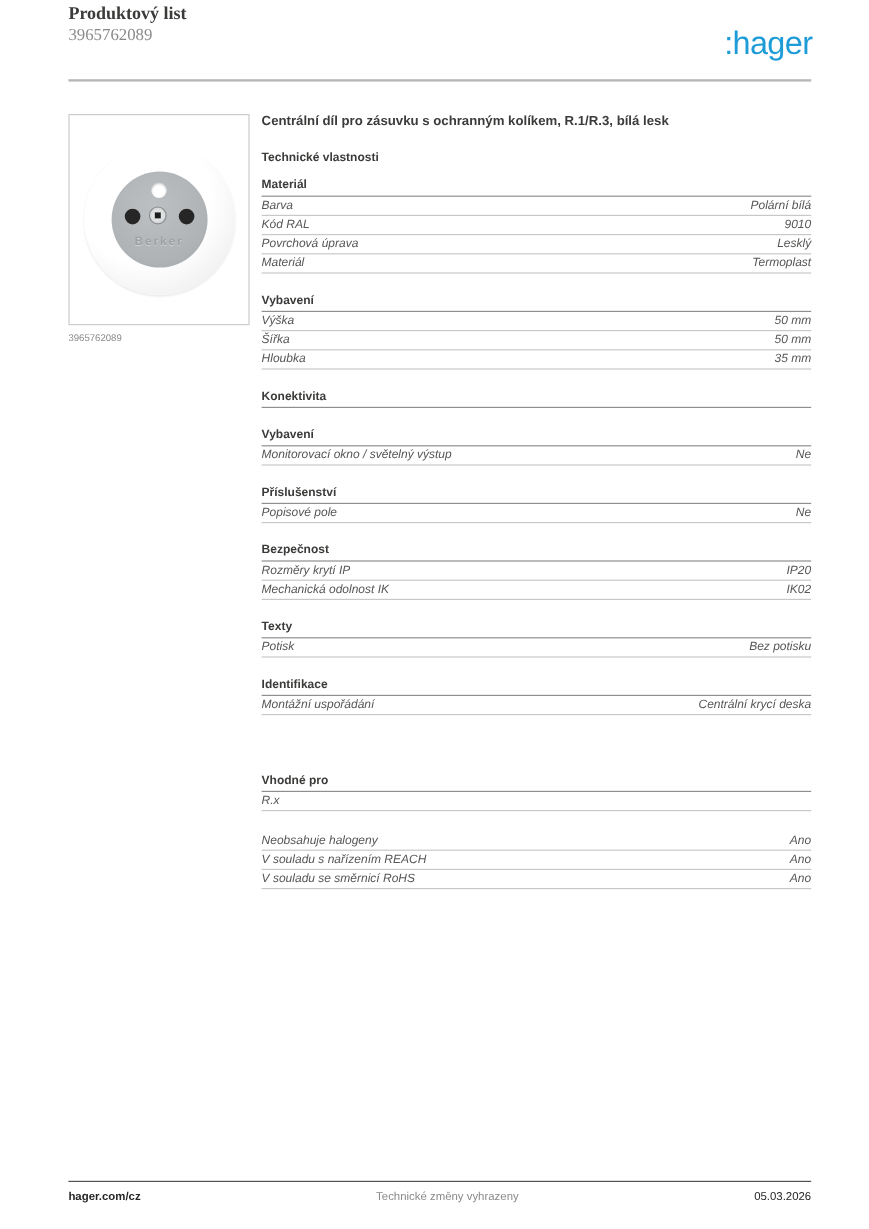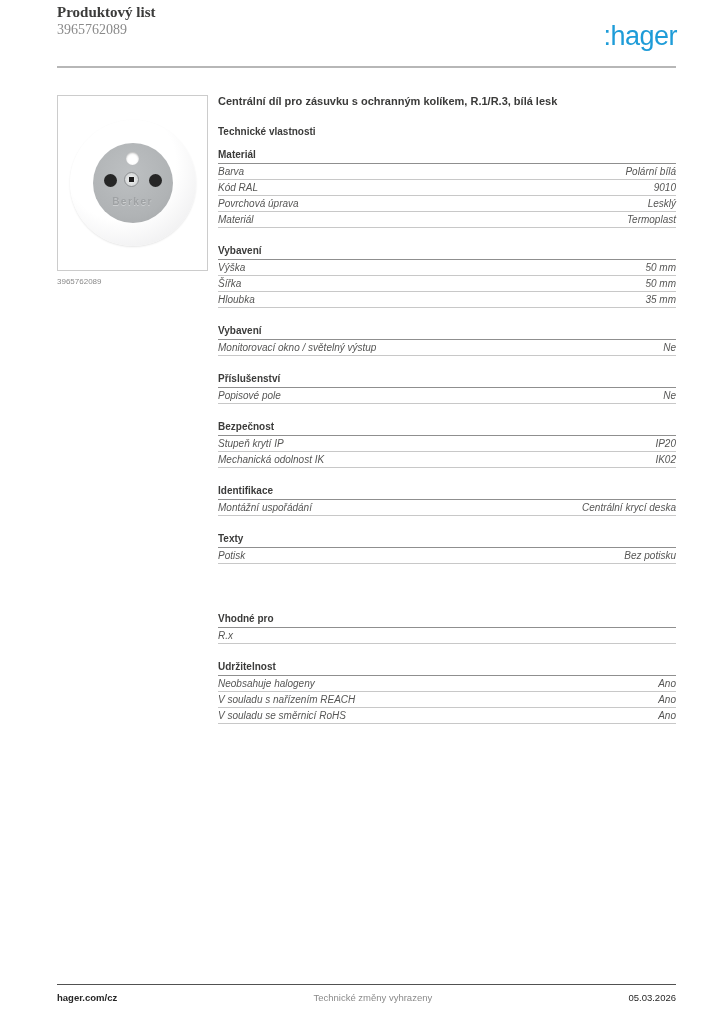--- a/index.html
+++ b/index.html
@@ -152,20 +152,21 @@
       <span class="spec-label">Šířka</span>
       <span class="spec-value">50 mm</span>
     </div>
           <div class="spec-row">
       <span class="spec-label">Hloubka</span>
       <span class="spec-value">35 mm</span>
     </div>
         </section>
 
   <section class="spec-group">
+    <h3>Konektivita</h3>
 
         </section>
 
   <section class="spec-group">
     <h3>Vybavení</h3>
 
   <div class="spec-row">
       <span class="spec-label">Monitorovací okno / světelný výstup</span>
       <span class="spec-value">Ne</span>
     </div>
@@ -177,58 +178,57 @@
   <div class="spec-row">
       <span class="spec-label">Popisové pole</span>
       <span class="spec-value">Ne</span>
     </div>
         </section>
 
   <section class="spec-group">
     <h3>Bezpečnost</h3>
 
   <div class="spec-row">
-      <span class="spec-label">Stupeň krytí IP</span>
+      <span class="spec-label">Rozměry krytí IP</span>
       <span class="spec-value">IP20</span>
     </div>
           <div class="spec-row">
       <span class="spec-label">Mechanická odolnost IK</span>
       <span class="spec-value">IK02</span>
     </div>
         </section>
 
   <section class="spec-group">
+    <h3>Texty</h3>
+
+  <div class="spec-row">
+      <span class="spec-label">Potisk</span>
+      <span class="spec-value">Bez potisku</span>
+    </div>
+        </section>
+
+  <section class="spec-group">
     <h3>Identifikace</h3>
 
   <div class="spec-row">
       <span class="spec-label">Montážní uspořádání</span>
       <span class="spec-value">Centrální krycí deska</span>
     </div>
         </section>
 
   <section class="spec-group">
-    <h3>Texty</h3>
-
-  <div class="spec-row">
-      <span class="spec-label">Potisk</span>
-      <span class="spec-value">Bez potisku</span>
-    </div>
-        </section>
-
-  <section class="spec-group">
     <h3>Vhodné pro</h3>
 
   <div class="spec-row">
       <span class="spec-label">R.x</span>
       <span class="spec-value"></span>
     </div>
         </section>
 
   <section class="spec-group">
-    <h3>Udržitelnost</h3>
 
   <div class="spec-row">
       <span class="spec-label">Neobsahuje halogeny</span>
       <span class="spec-value">Ano</span>
     </div>
           <div class="spec-row">
       <span class="spec-label">V souladu s nařízením REACH</span>
       <span class="spec-value">Ano</span>
     </div>
           <div class="spec-row">

